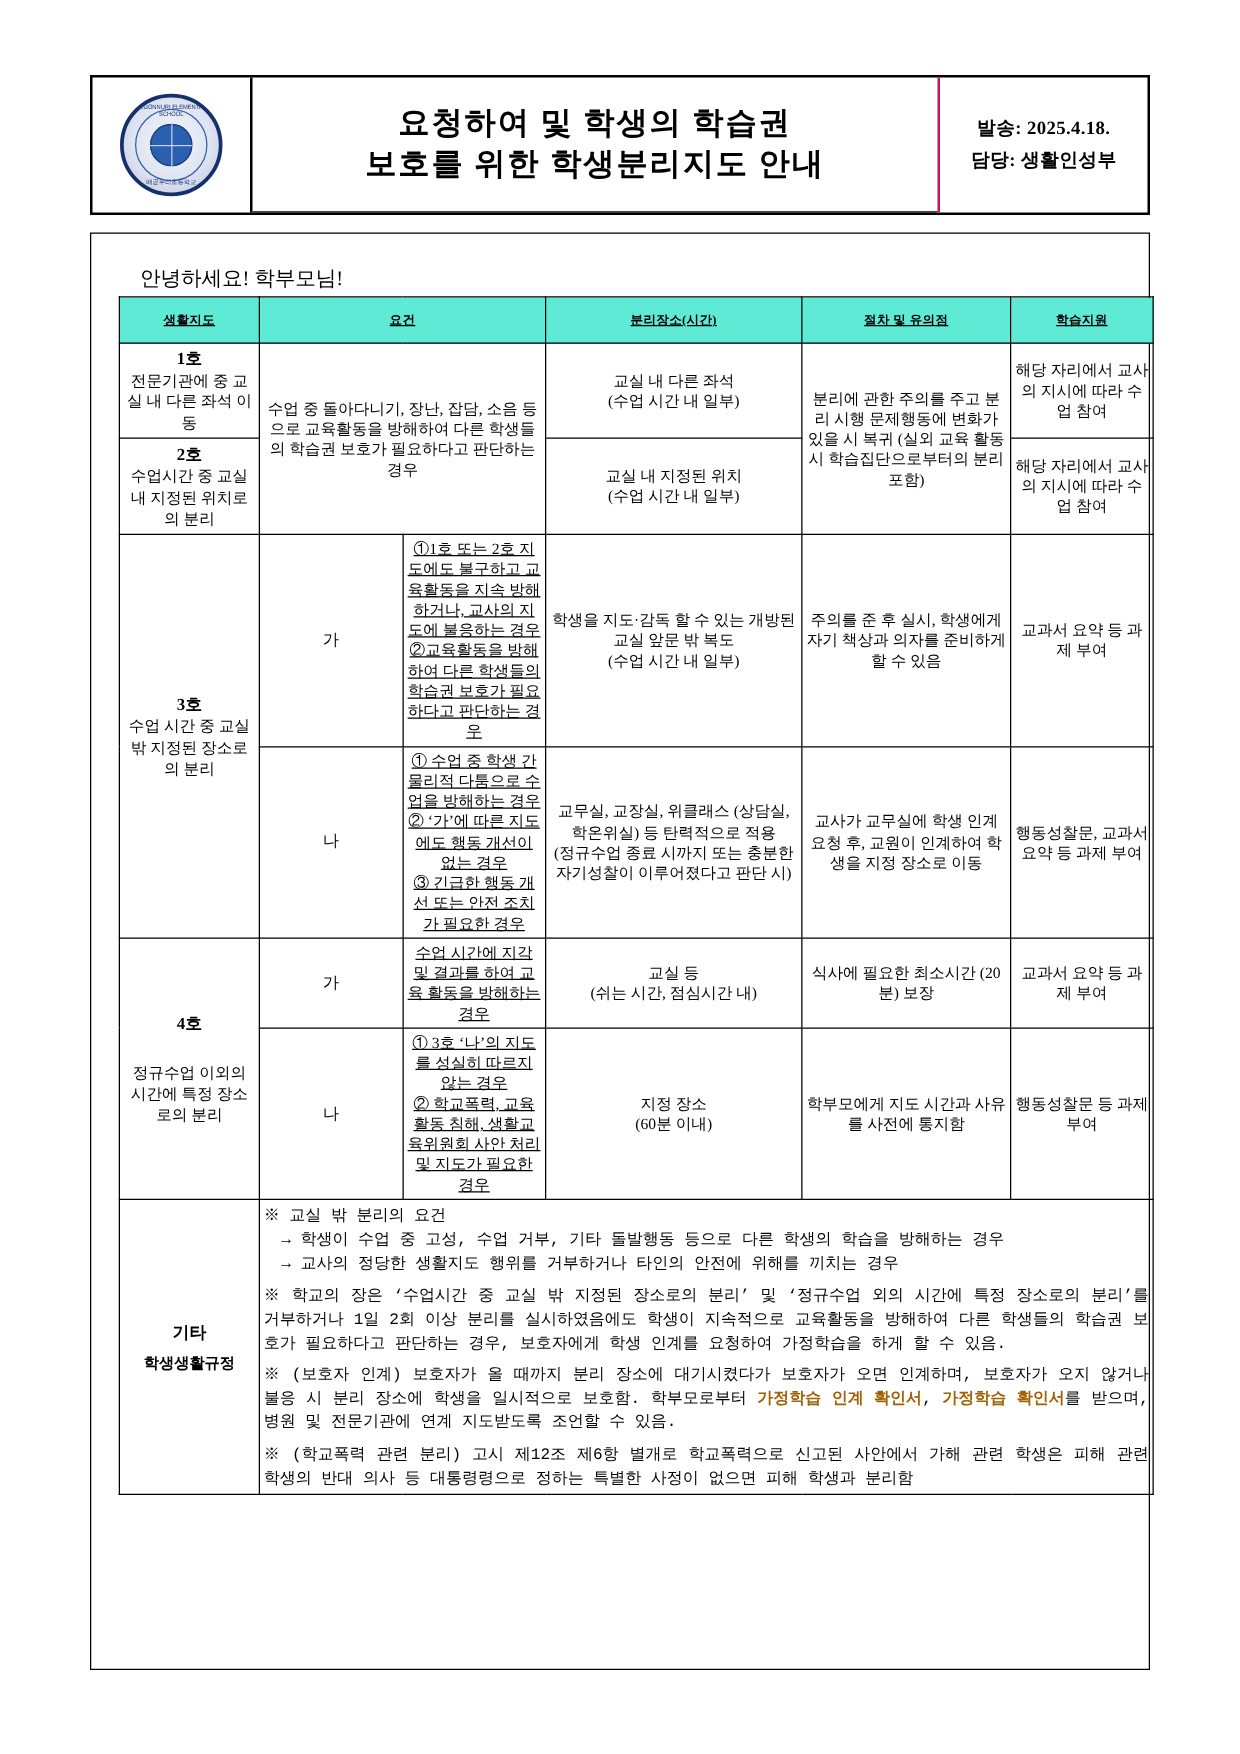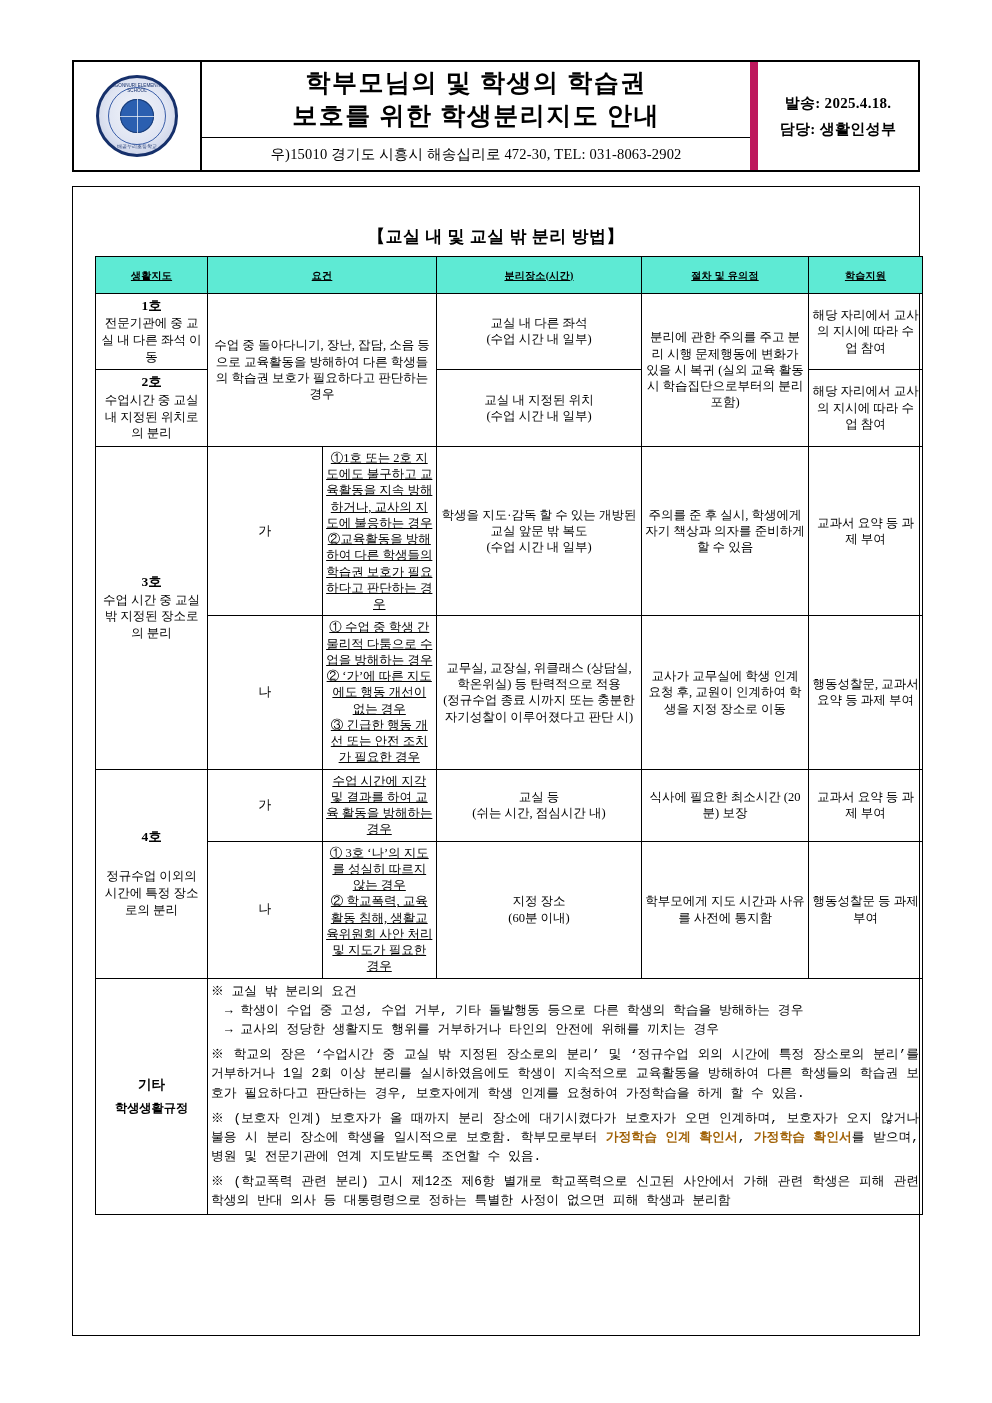--- a/index.html
+++ b/index.html
@@ -131,21 +131,21 @@
   .header-address {
     height: 32px;
     display: flex;
     align-items: center;
     justify-content: center;
     font-size: 14.5px;
     letter-spacing: .2px;
   }
   .header-right {
     width: 168px;
-    border-left: 8px solid #be185d;
+    border-left: 2px solid #be185d;
     display: flex;
     flex-direction: column;
     align-items: center;
     justify-content: center;
     box-sizing: border-box;
     font-size: 15px;
     font-weight: bold;
     line-height: 1.75;
   }
   .header-right .row { letter-spacing: .3px; }
@@ -243,37 +243,36 @@
   <div class="header">
     <div class="header-logo">
       <div class="emblem">
         <span class="ring-top">BAEGONNURI ELEMENTARY SCHOOL</span>
         <span class="globe"></span>
         <span class="ring-bottom">배곧누리초등학교</span>
       </div>
     </div>
     <div class="header-center">
       <div class="header-title">
-        <div class="line">학부모님의 및 학생의 학습권</div>
+        <div class="line">요청하여 및 학생의 학습권</div>
         <div class="line">보호를 위한 학생분리지도 안내</div>
       </div>
-      <div class="header-address">우)15010 경기도 시흥시 해송십리로 472-30,  TEL: 031-8063-2902</div>
     </div>
     <div class="header-right">
       <div class="row">발송: 2025.4.18.</div>
       <div class="row">담당: 생활인성부</div>
     </div>
   </div>
 
   <div class="body-box">
 
     <div class="greeting">
+      <p class="indent">안녕하세요! 학부모님!</p>
     </div>
 
-    <div class="section-title">【교실 내 및 교실 밖 분리 방법】</div>
 
     <table class="main">
       <thead>
         <tr>
           <th style="width:105px">생활지도</th>
           <th style="width:222px" colspan="2">요건</th>
           <th style="width:198px">분리장소(시간)</th>
           <th style="width:160px">절차 및 유의점</th>
           <th style="width:107px">학습지원</th>
         </tr>

